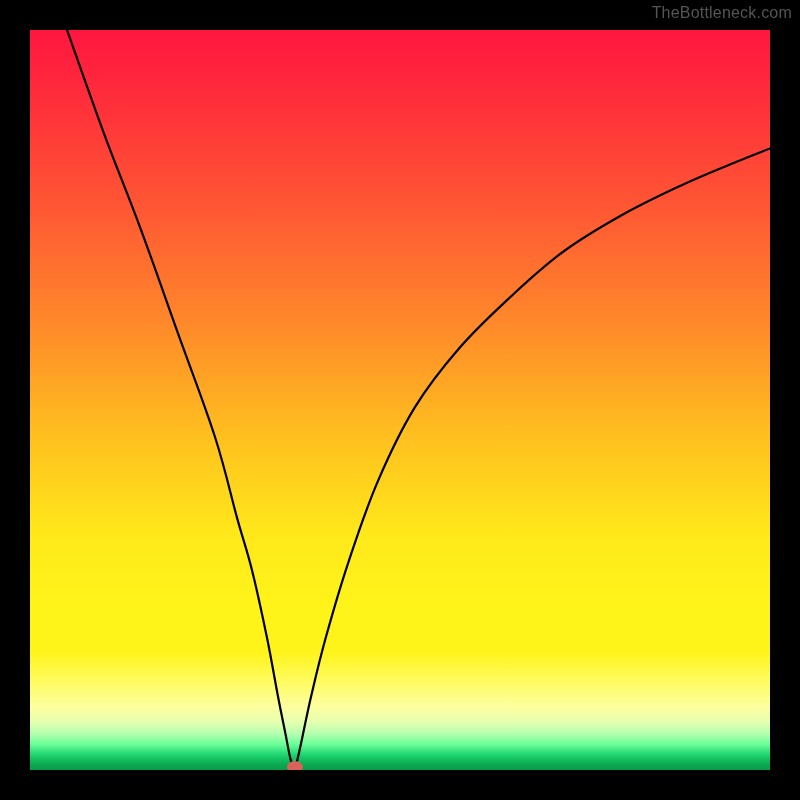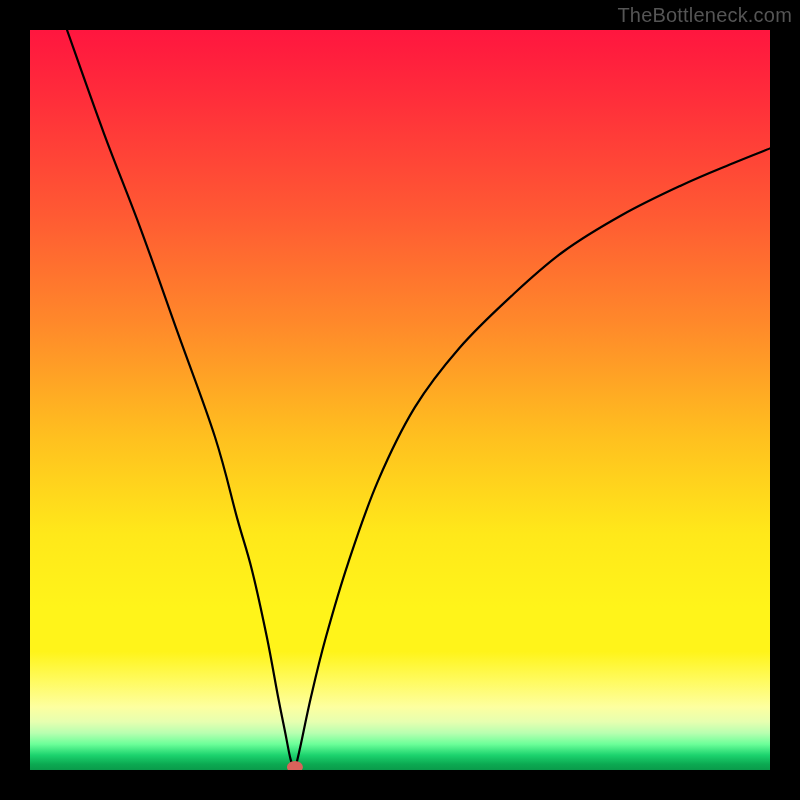--- a/index.html
+++ b/index.html
@@ -52,21 +52,21 @@
     position: absolute;
     inset: 0;
     width: 100%;
     height: 100%;
   }
   .watermark {
     position: absolute;
     top: 4px;
     right: 8px;
     color: #555;
-    font-size: 20px;
+    font-size: 16px;
     font-weight: 400;
     letter-spacing: 0.2px;
     font-family: Arial, Helvetica, sans-serif;
   }
 </style>
 </head>
 <body>
 
 <div class="frame">
   <div class="watermark">TheBottleneck.com</div>

